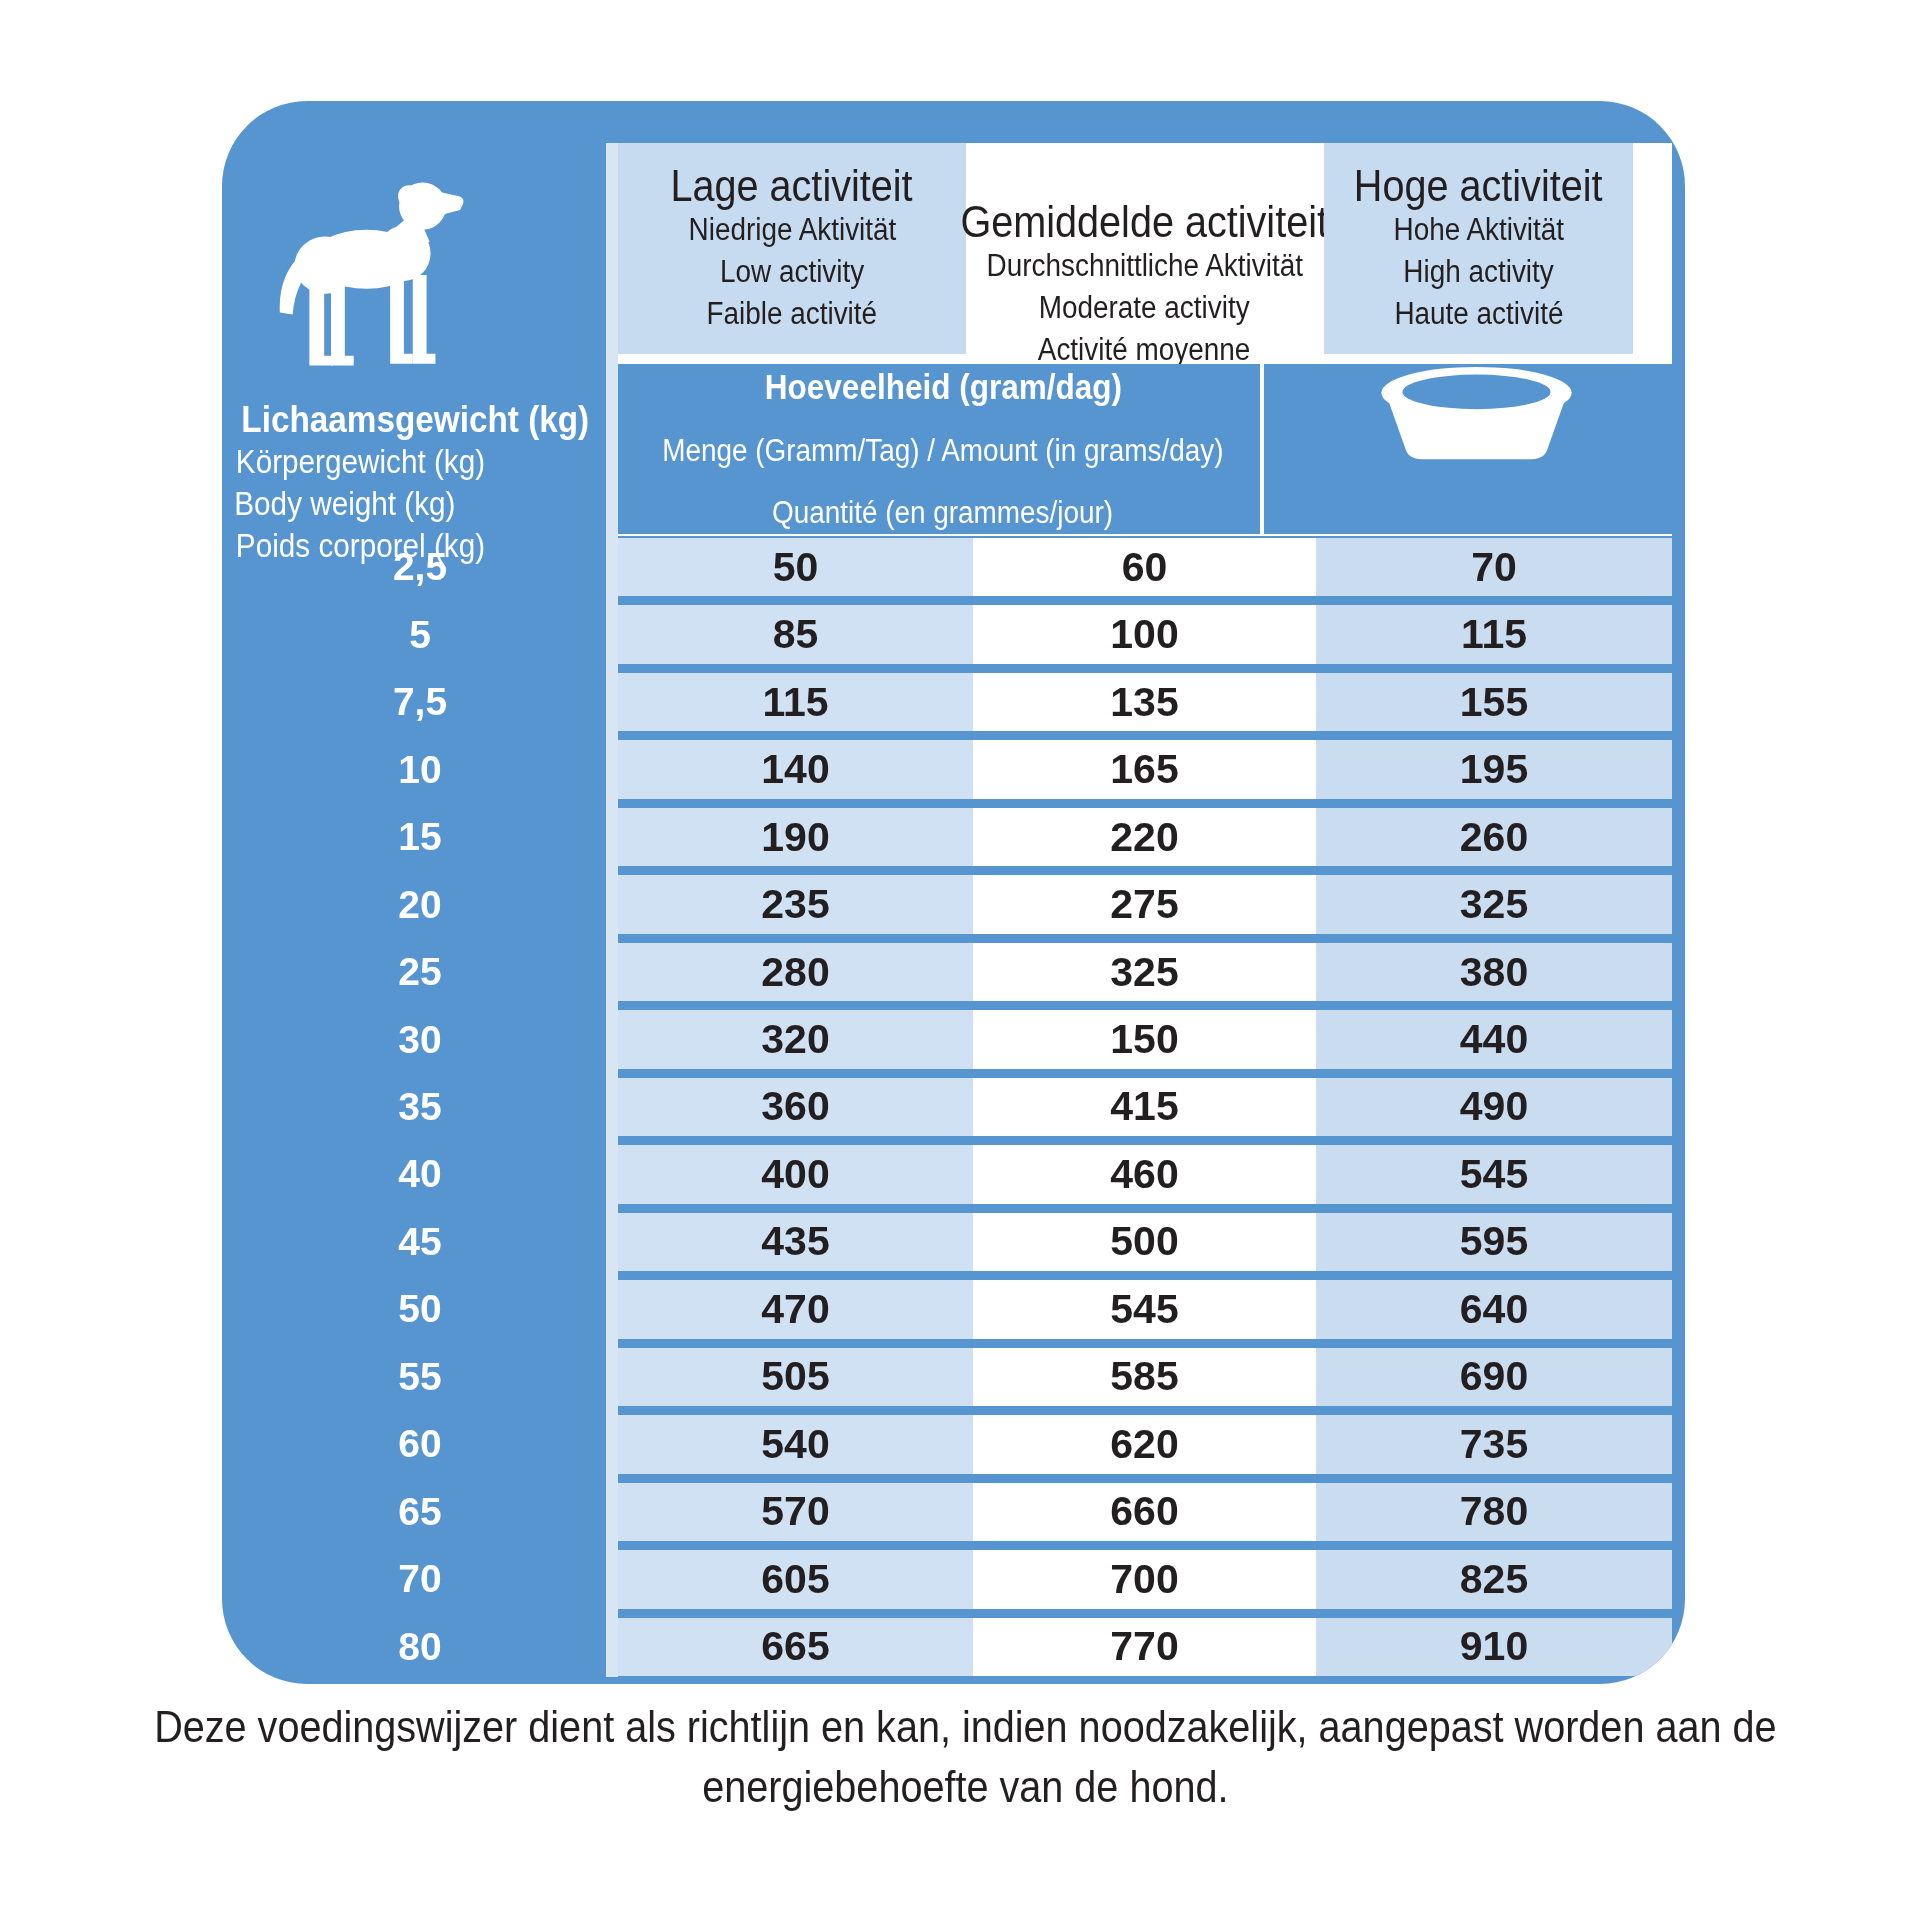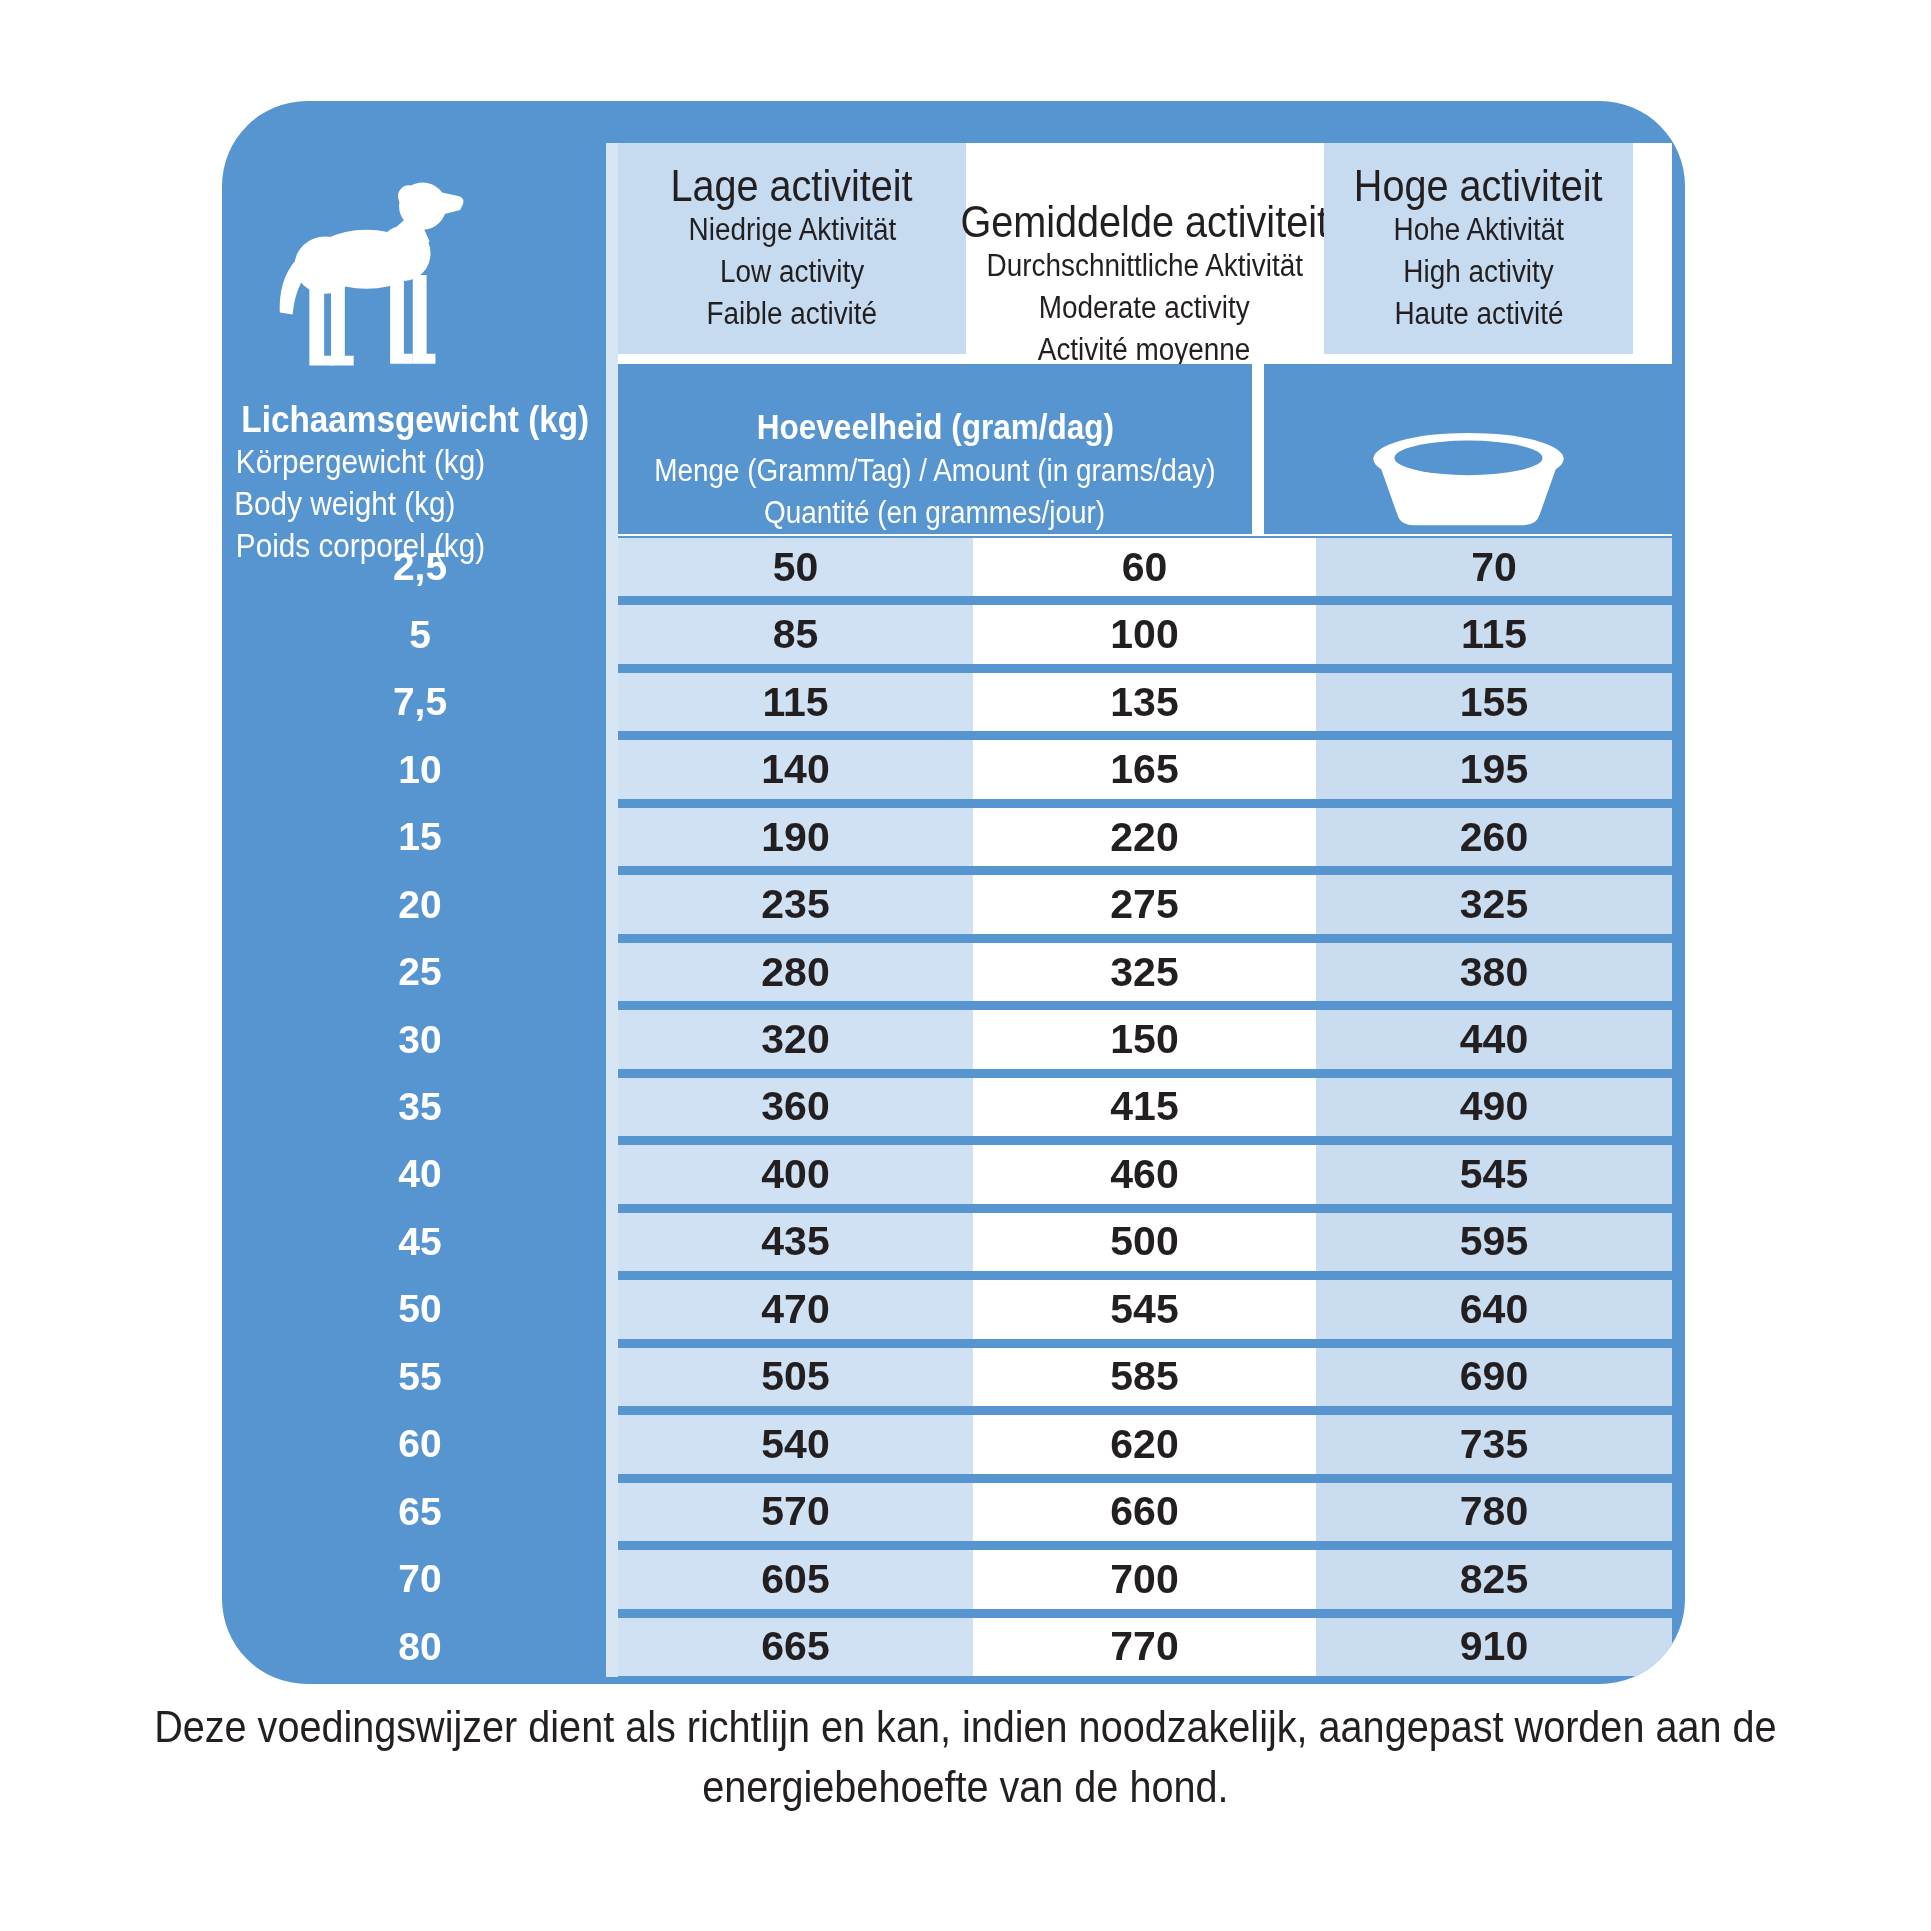--- a/index.html
+++ b/index.html
@@ -28,21 +28,21 @@
   .cond{display:inline-block;white-space:nowrap;transform:scaleX(0.9);transform-origin:50% 50%;}
 
   
   .dog-wrap{position:absolute;left:46px;top:64px;width:197px;height:220px;}
   .weight-head{position:absolute;left:0;top:298px;width:384px;color:#ffffff;}
   .weight-head .wh-title{font-size:37px;font-weight:bold;line-height:42px;}
   .weight-head .wh-sub{font-size:33px;line-height:42px;}
 
   
   .banner{position:absolute;top:263px;height:170px;background:#5795d0;color:#ffffff;
-          display:flex;flex-direction:column;align-items:center;justify-content:flex-end;text-align:center;}
+          display:flex;flex-direction:column;align-items:center;justify-content:space-between;text-align:center;padding-left:8px;}
   .banner-a{left:396px;width:634px;}
   .banner-b{left:1042px;width:408px;}
   .banner-title{font-size:35px;font-weight:bold;line-height:46px;}
   .banner-sub{font-size:31px;line-height:42px;}
 
   
   .rows{position:absolute;left:0;top:437px;width:1450px;height:1138px;
         display:flex;flex-direction:column;gap:9px;}
   .row{flex:1;display:flex;}
   .row > div{display:flex;align-items:center;justify-content:center;}

